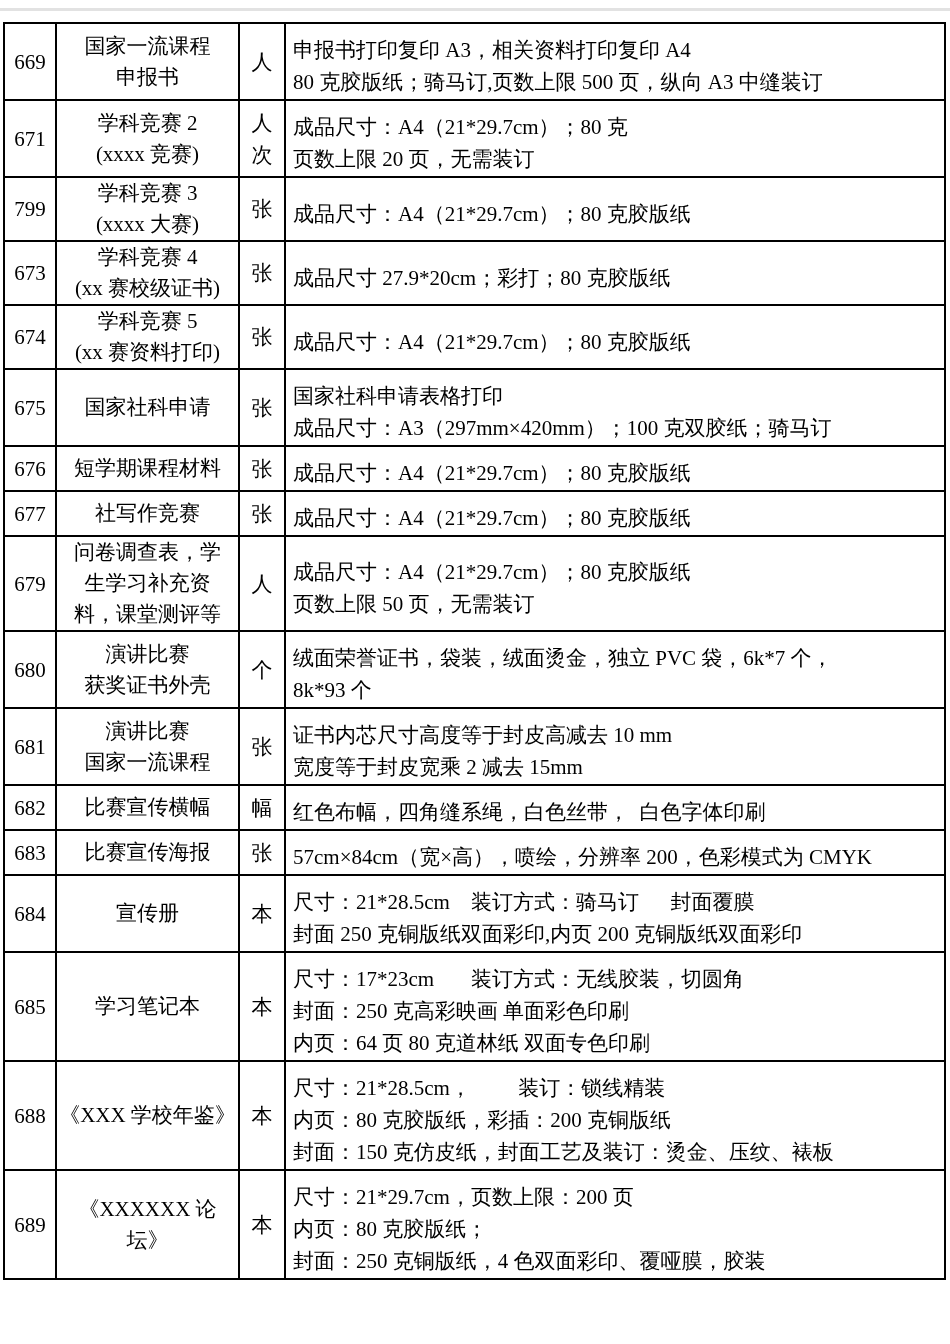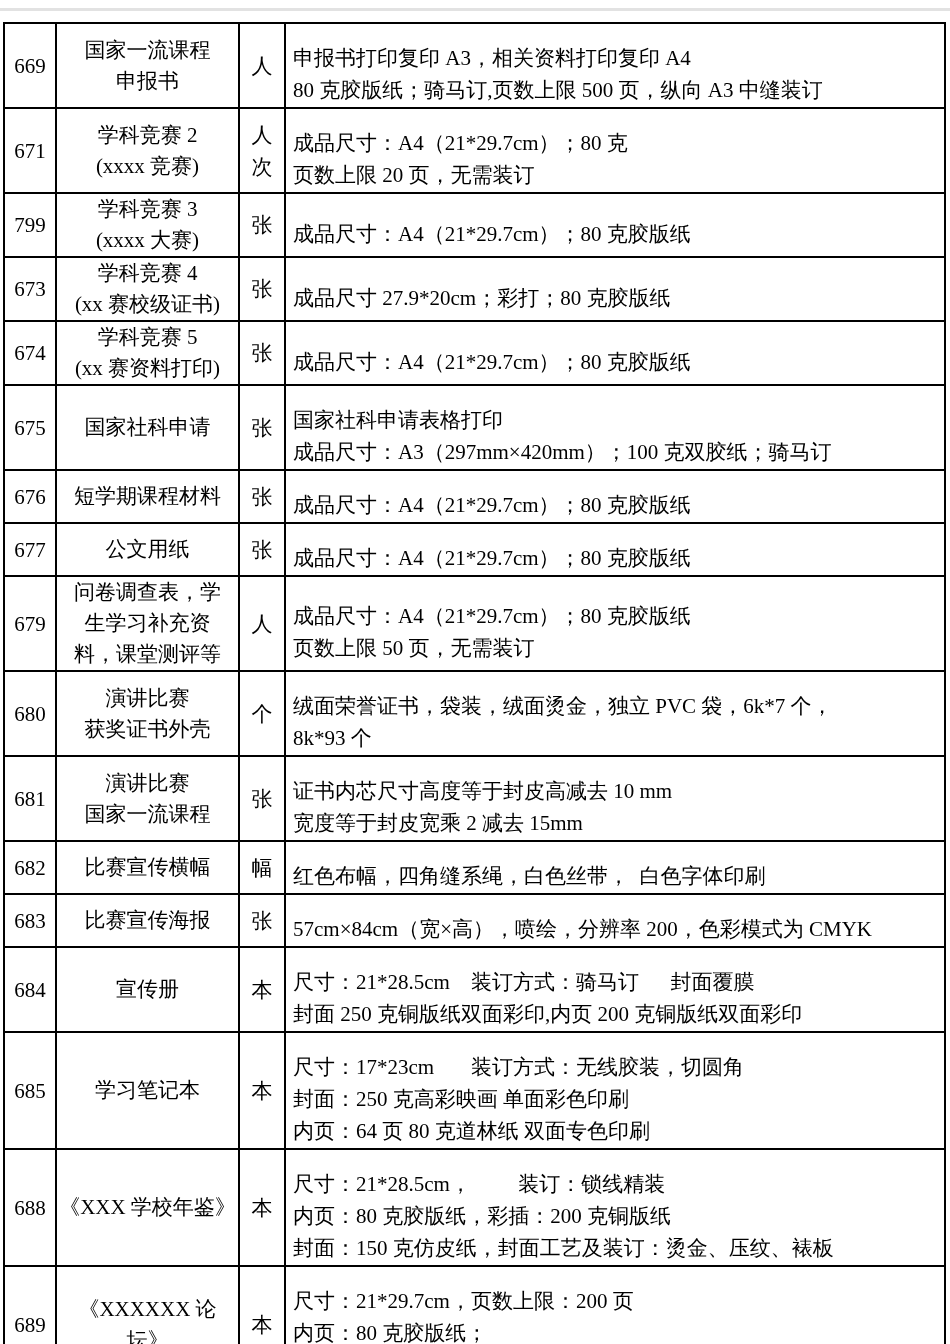--- a/index.html
+++ b/index.html
@@ -34,21 +34,21 @@
     table-layout: fixed;
   }
   td {
     border: 2px solid #000;
     vertical-align: middle;
     padding: 0;
   }
   td.c-id    { width: 50px;  text-align: center; }
   td.c-name  { width: 177px; text-align: center; padding: 0 2px; }
   td.c-unit  { width: 44px;  text-align: center; }
-  td.c-desc  { padding: 18px 4px 1px 7px; text-align: left; }
+  td.c-desc  { padding: 10px 4px 1px 7px; text-align: left; }
   .line {
     font-size: 21px;
     line-height: 32px;
     white-space: pre-wrap;
   }
   td.c-name .line { line-height: 31px; }
 </style>
 </head>
 <body>
 
@@ -161,21 +161,21 @@
         </td>
         <td class="c-desc">
           <div class="line">成品尺寸：A4（21*29.7cm）；80 克胶版纸</div>
         </td>
       </tr>
       <tr>
         <td class="c-id">
           <div class="line">677</div>
         </td>
         <td class="c-name">
-          <div class="line">公文用纸</div>
+          <div class="line">社写作竞赛</div>
         </td>
         <td class="c-unit">
           <div class="line">张</div>
         </td>
         <td class="c-desc">
           <div class="line">成品尺寸：A4（21*29.7cm）；80 克胶版纸</div>
         </td>
       </tr>
       <tr>
         <td class="c-id">

